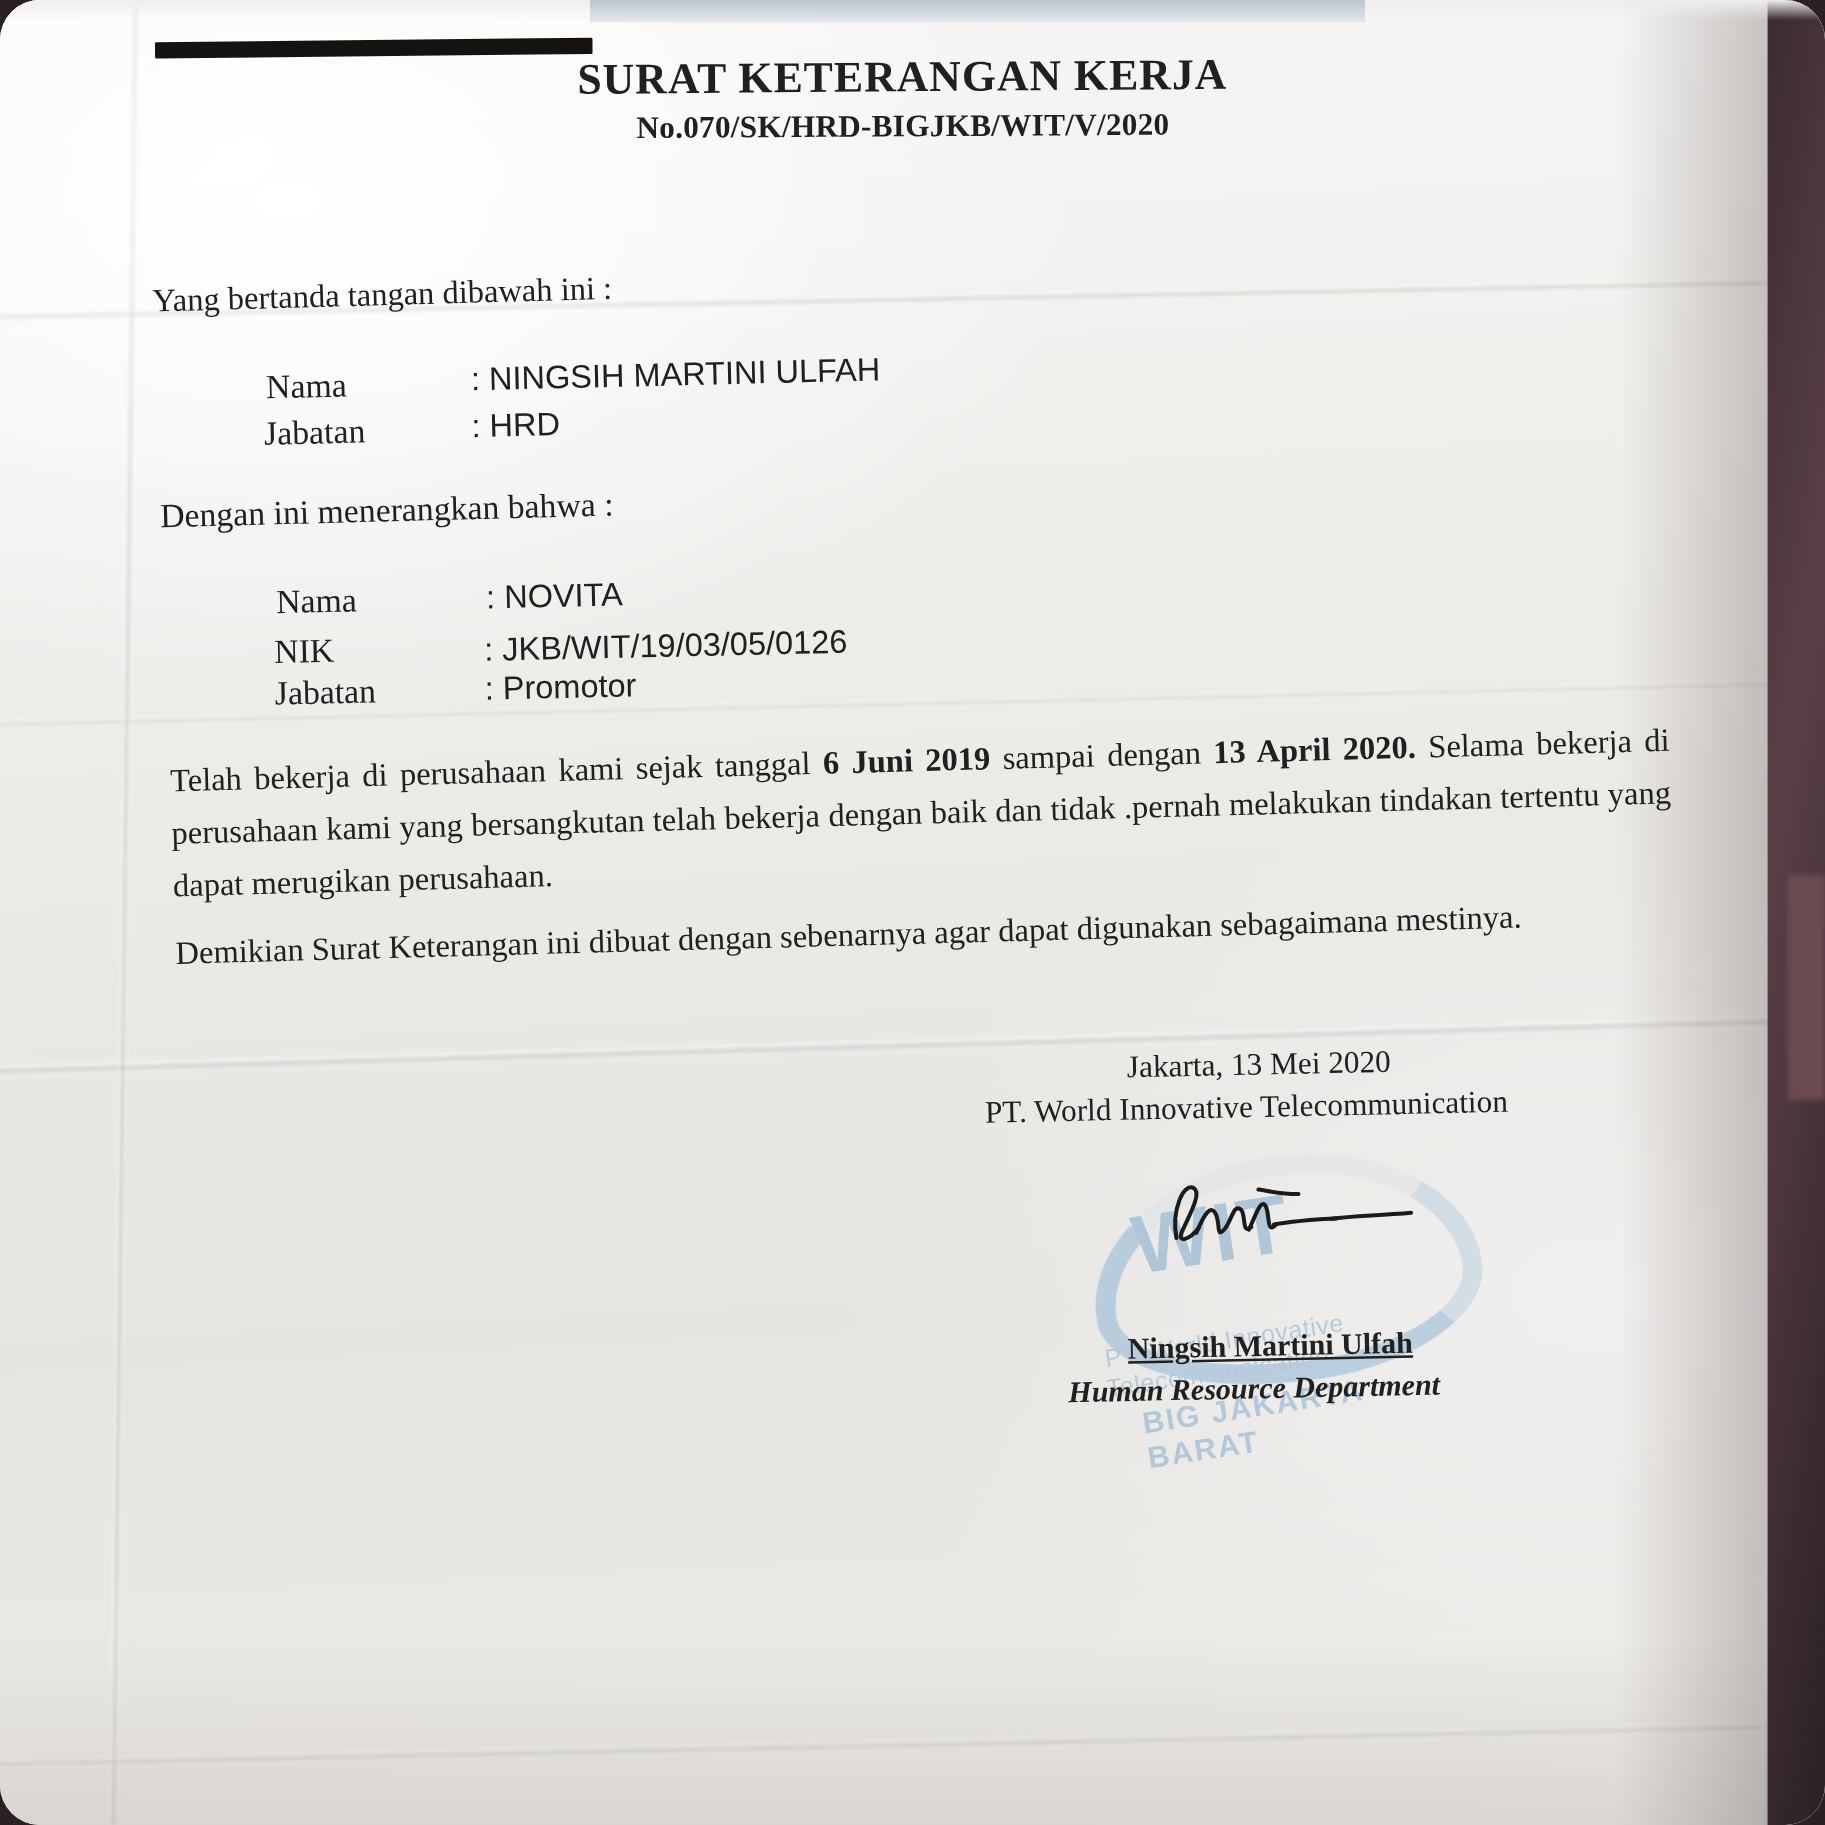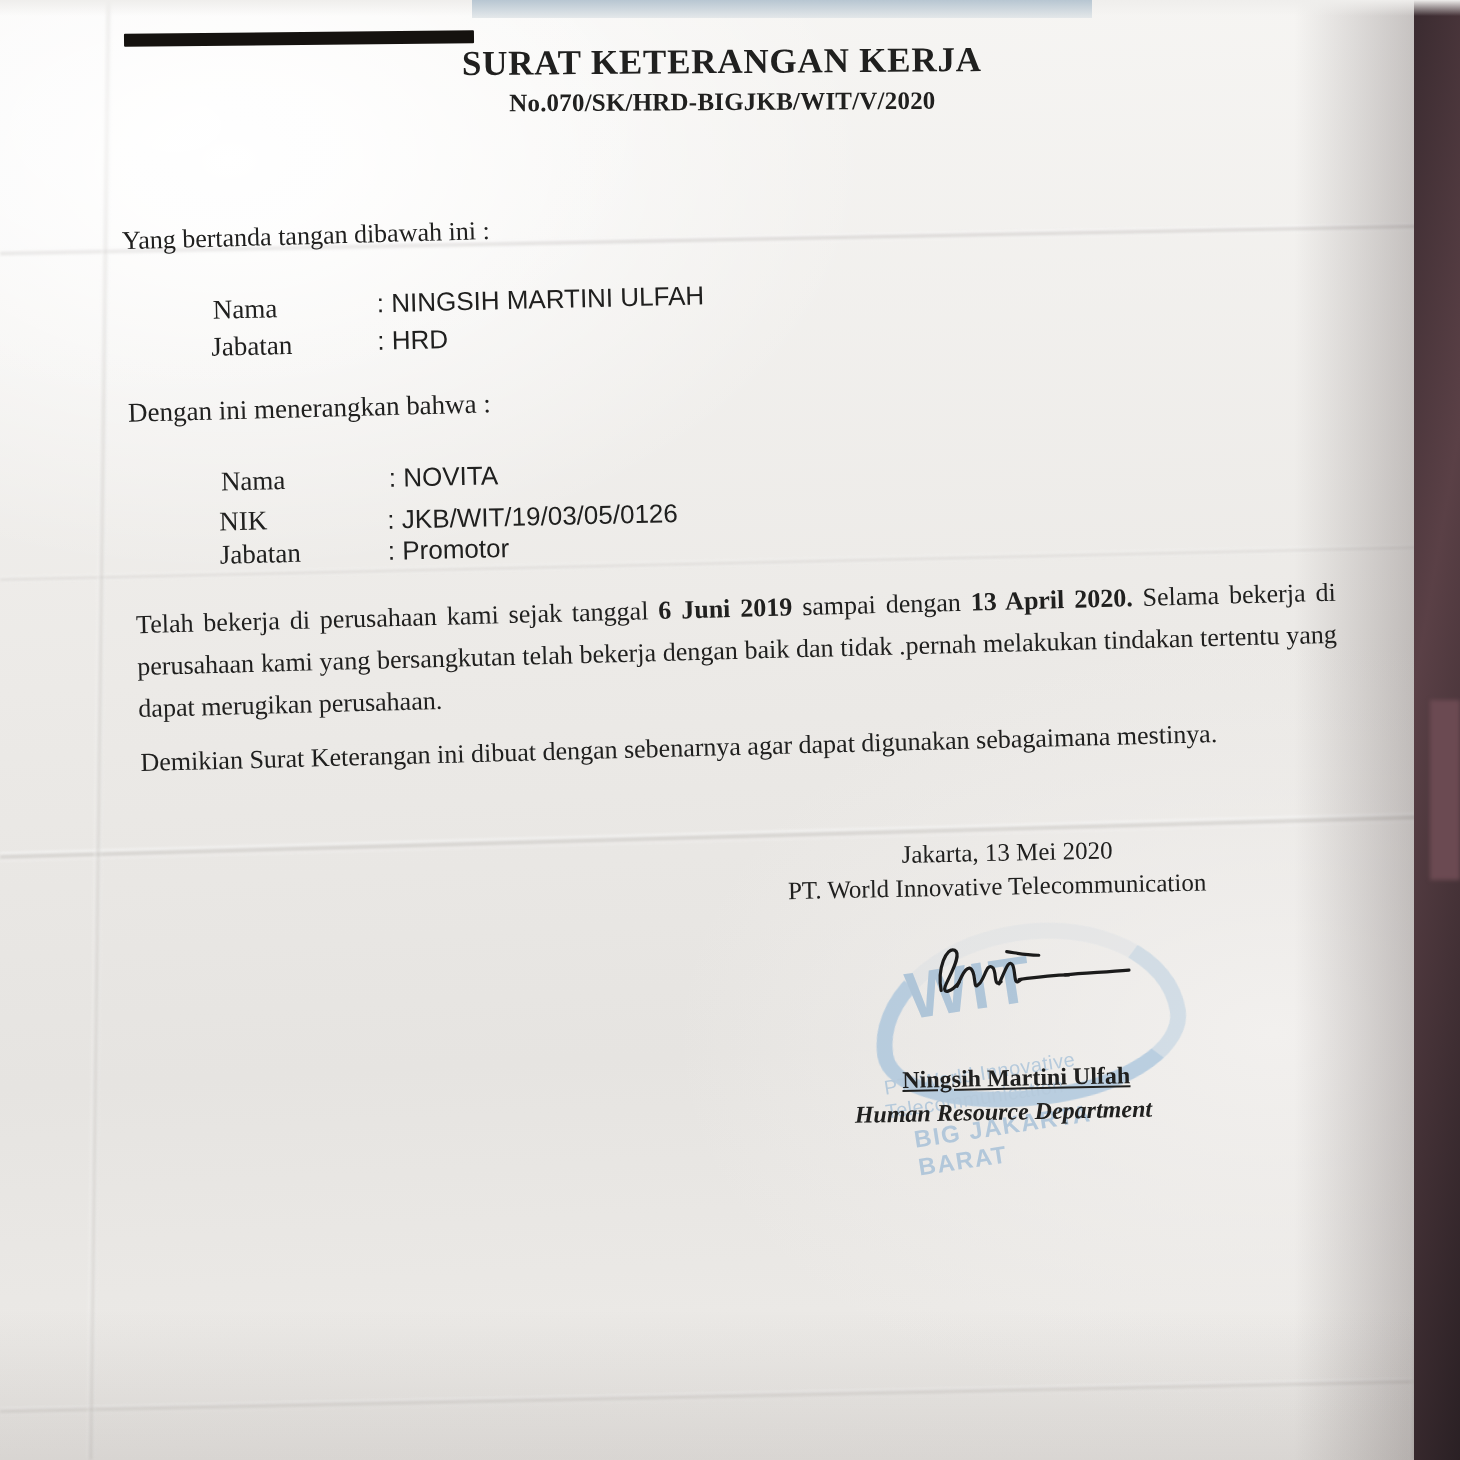--- a/index.html
+++ b/index.html
@@ -13,20 +13,21 @@
     overflow: hidden;
     font-family: "Liberation Serif", serif;
   }
 
   
   #photo {
     position: absolute;
     inset: 0;
     background: #e9e7e4;
     overflow: hidden;
+    border-radius: 32px;
   }
   
   #paper {
     position: absolute;
     left: -40px;
     top: -30px;
     width: 1540px;
     height: 1530px;
     background:
       radial-gradient(ellipse 70% 45% at 18% 12%, #ffffff 0%, rgba(255,255,255,0) 60%),

